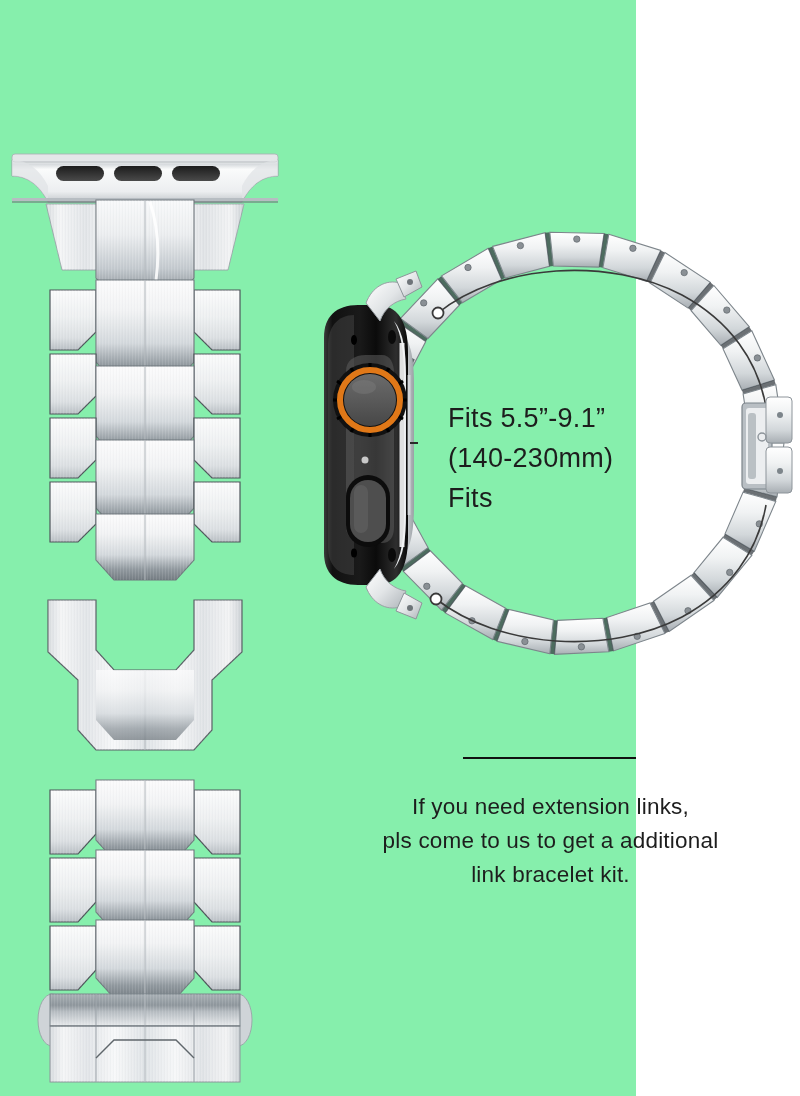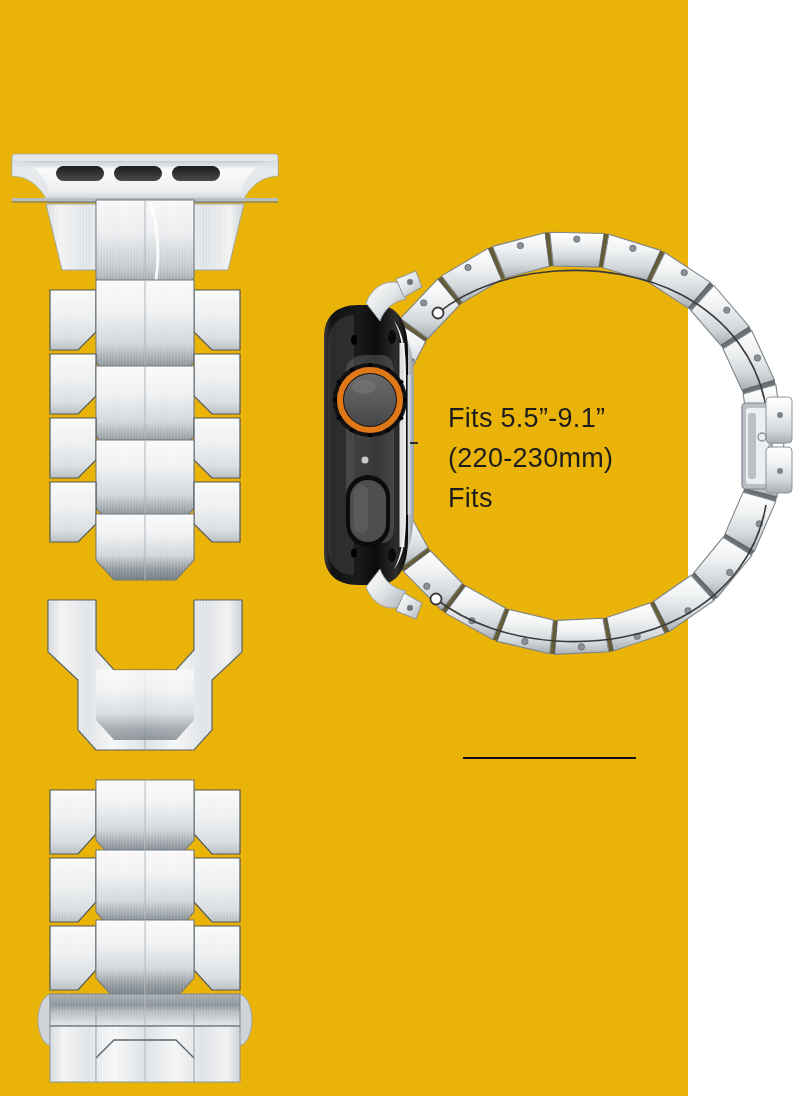--- a/index.html
+++ b/index.html
@@ -4,22 +4,22 @@
 <style>
   * { margin:0; padding:0; box-sizing:border-box; }
   html, body {
     width:800px; height:1096px;
     background:#ffffff;
     font-family:"Liberation Sans", sans-serif;
     overflow:hidden;
   }
   #stage {
     position:relative;
-    width:688px; height:1096px;
-    background:#eab308;
+    width:636px; height:1096px;
+    background:#86efac;
   }
 
   
   #bracelet-flat {
     position:absolute;
     left:0px; top:140px;
     width:290px; height:945px;
   }
 
   
@@ -457,20 +457,25 @@
       <rect x="456" y="222" width="26" height="46" rx="4" fill="url(#loopLink)" stroke="#8d949a" stroke-width="1"></rect>
       <rect x="456" y="272" width="26" height="46" rx="4" fill="url(#loopLink)" stroke="#8d949a" stroke-width="1"></rect>
       <circle cx="470" cy="240" r="3" fill="#7d858b"></circle>
       <circle cx="470" cy="296" r="3" fill="#7d858b"></circle>
       <circle cx="452" cy="262" r="4" fill="none" stroke="#8d949a" stroke-width="1.4"></circle>
     </g>
   </svg>
 
   <div id="fit-text">
     <span class="ln">Fits 5.5”-9.1”</span>
-    <span class="ln">(220-230mm)</span>
+    <span class="ln">(140-230mm)</span>
     <span class="ln">Fits</span>
   </div>
 
   <div id="divider"></div>
 
+  <div id="note-text">
+    <span class="ln">If you need extension links,</span>
+    <span class="ln">pls come to us to get a additional</span>
+    <span class="ln">link bracelet kit.</span>
+  </div>
 
 </div>
 
 </body></html>

